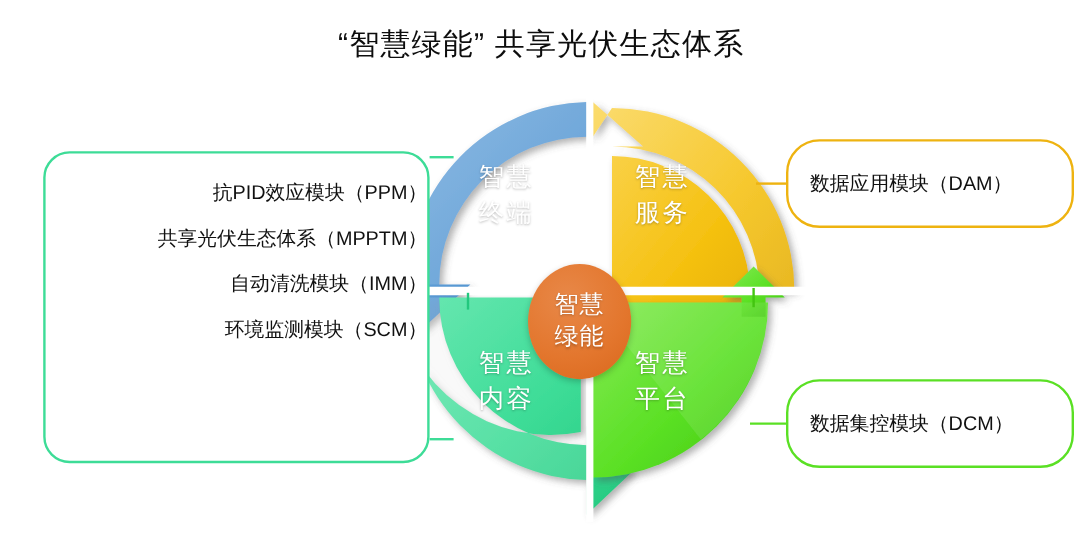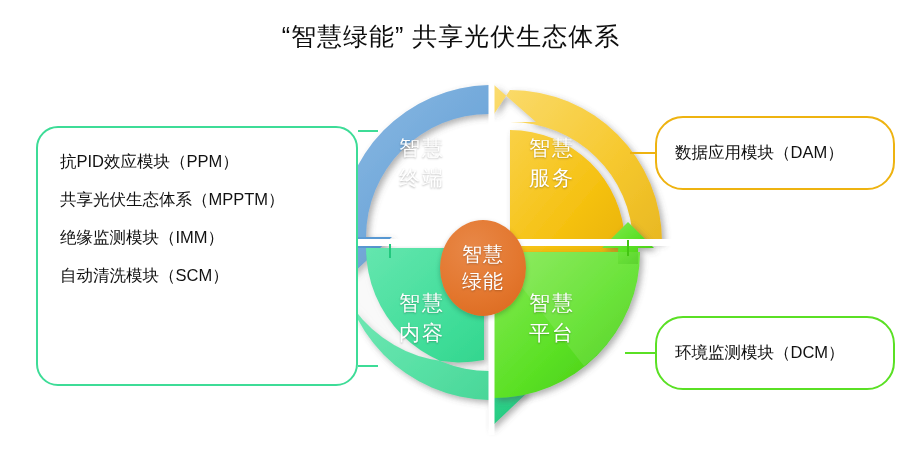--- a/index.html
+++ b/index.html
@@ -69,21 +69,21 @@
     border-radius:28px;
     box-sizing:border-box;
   }
   #box-left{
     left:36px;top:126px;width:322px;height:260px;
     border:2px solid #3ddc97;
     border-radius:22px;
     padding:14px 0 0 0;
   }
   #box-left ul{
-    list-style:none;margin:0;padding:0;
+    list-style:none;margin:0;padding:0;text-align:right;
   }
   #box-left li{
     font-size:16.5px;color:#111;
     height:38px;line-height:38px;
     padding-left:22px;
     white-space:nowrap;
   }
   #box-dam{
     left:655px;top:116px;width:240px;height:74px;
     border:2px solid #eeb310;
@@ -239,25 +239,25 @@
 
   <div class="hub">
     <span class="hub-text">智慧
 绿能</span>
   </div>
 
   <div class="box" id="box-left">
     <ul>
       <li>抗PID效应模块（PPM）</li>
       <li>共享光伏生态体系（MPPTM）</li>
-      <li>绝缘监测模块（IMM）</li>
-      <li>自动清洗模块（SCM）</li>
+      <li>自动清洗模块（IMM）</li>
+      <li>环境监测模块（SCM）</li>
     </ul>
   </div>
 
   <div class="box" id="box-dam">
     <span class="box-text">数据应用模块（DAM）</span>
   </div>
   <div class="box" id="box-dcm">
-    <span class="box-text">环境监测模块（DCM）</span>
+    <span class="box-text">数据集控模块（DCM）</span>
   </div>
 
 </div>
 
 </body></html>

